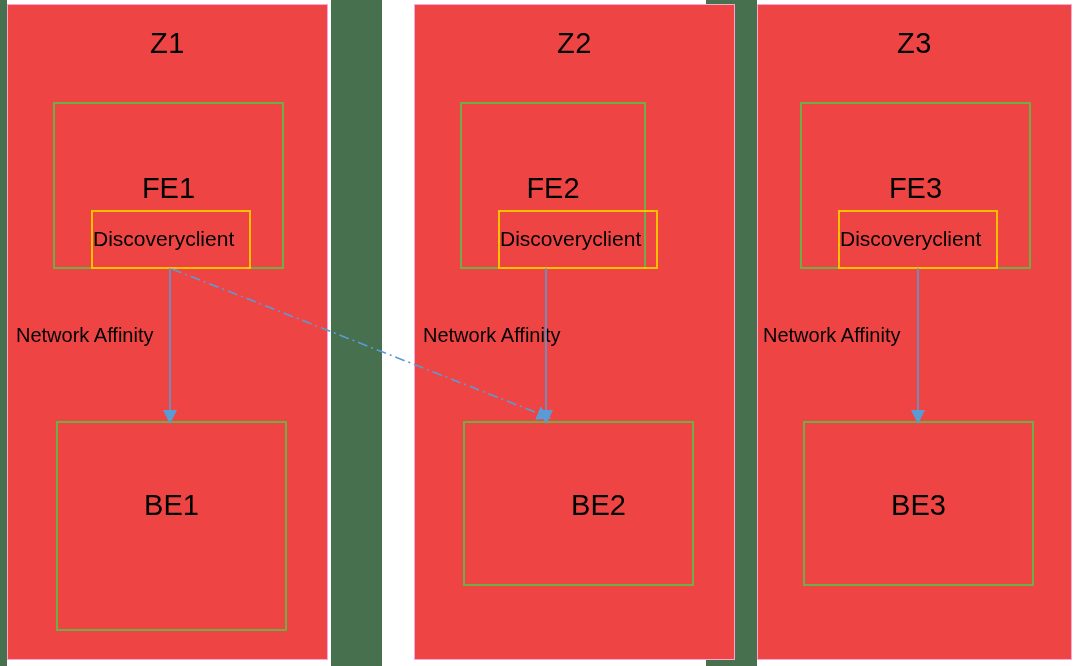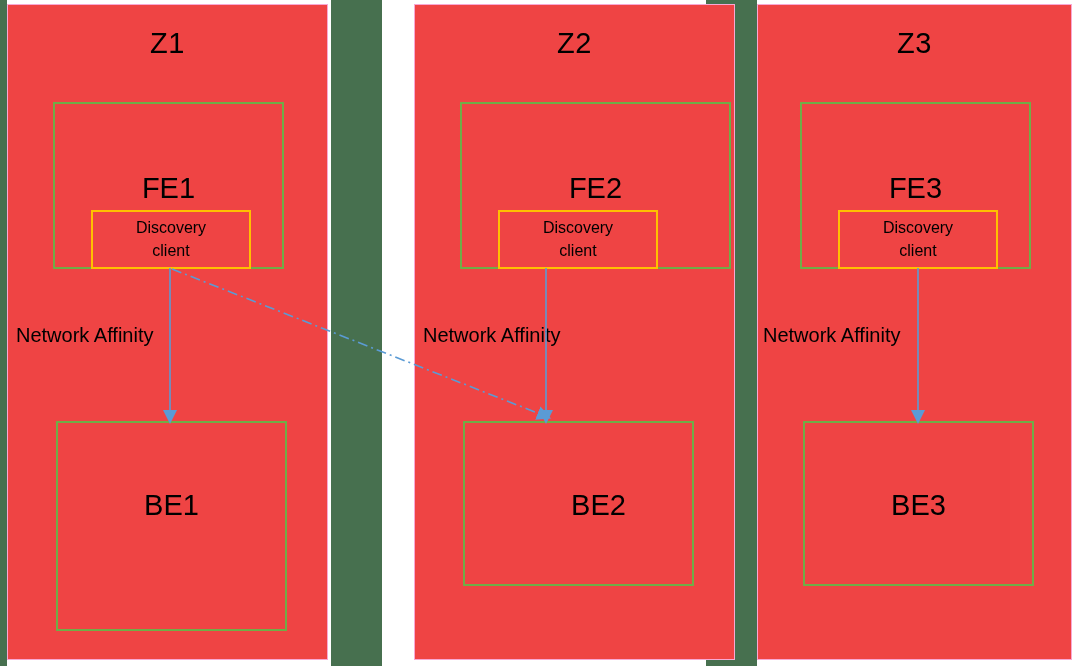--- a/index.html
+++ b/index.html
@@ -61,24 +61,23 @@
     line-height:1;
   }
 
   
   .obox{
     position:absolute;
     box-sizing:border-box;
     border:2.5px solid #ffc000;
     background:transparent;
     display:flex;
-    flex-direction:column;
+    flex-direction:row;
     align-items:center;
-    justify-content:center;
-    font-size:16px;
+    font-size:21px;
     color:#000000;
     line-height:1.38;
   }
 
   .obox span{display:block;text-align:center;}
 
   
   .arrow-svg{
     position:absolute;
     top:0;
@@ -120,21 +119,21 @@
     <div class="affinity-label" style="left:8px;top:320px;">Network Affinity</div>
 
     <div class="gbox" style="left:48px;top:416px;width:231px;height:210px;">
       <div class="gbox-label" style="top:68px;">BE1</div>
     </div>
   </div>
 
   <div class="zone" style="left:382px;width:321px;margin-left:32px;">
     <div class="zone-title">Z2</div>
 
-    <div class="gbox" style="left:45px;top:97px;width:271px;height:167px;">
+    <div class="gbox" style="left:45px;top:97px;width:186px;height:167px;">
       <div class="gbox-label" style="top:70px;">FE2</div>
     </div>
 
     <div class="obox" style="left:83px;top:205px;width:160px;height:59px;">
       <span>Discovery</span>
       <span>client</span>
     </div>
 
     <div class="affinity-label" style="left:8px;top:320px;">Network Affinity</div>
 

